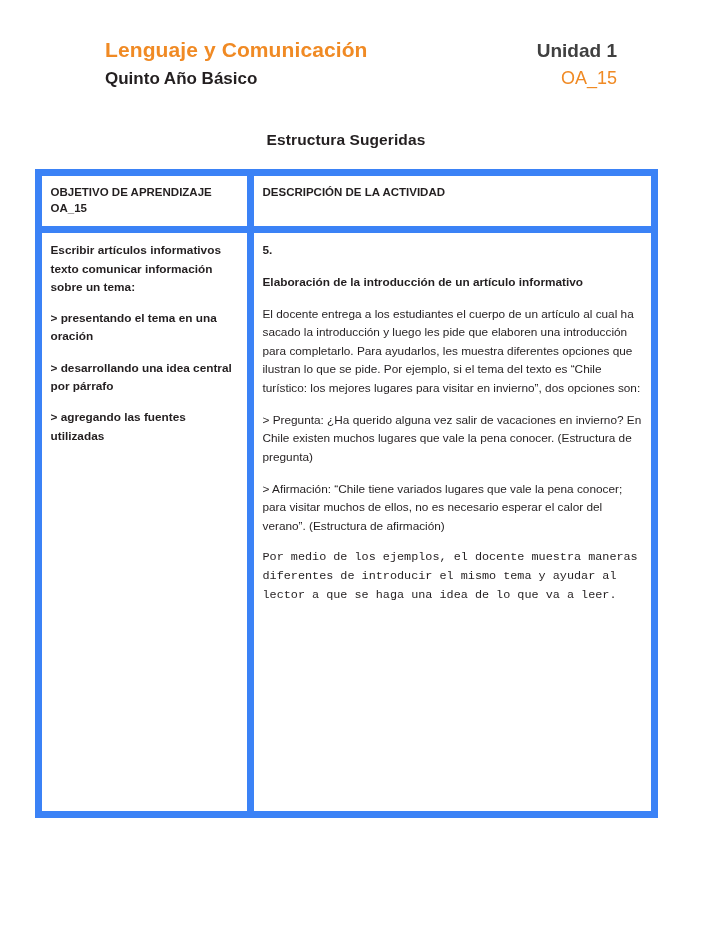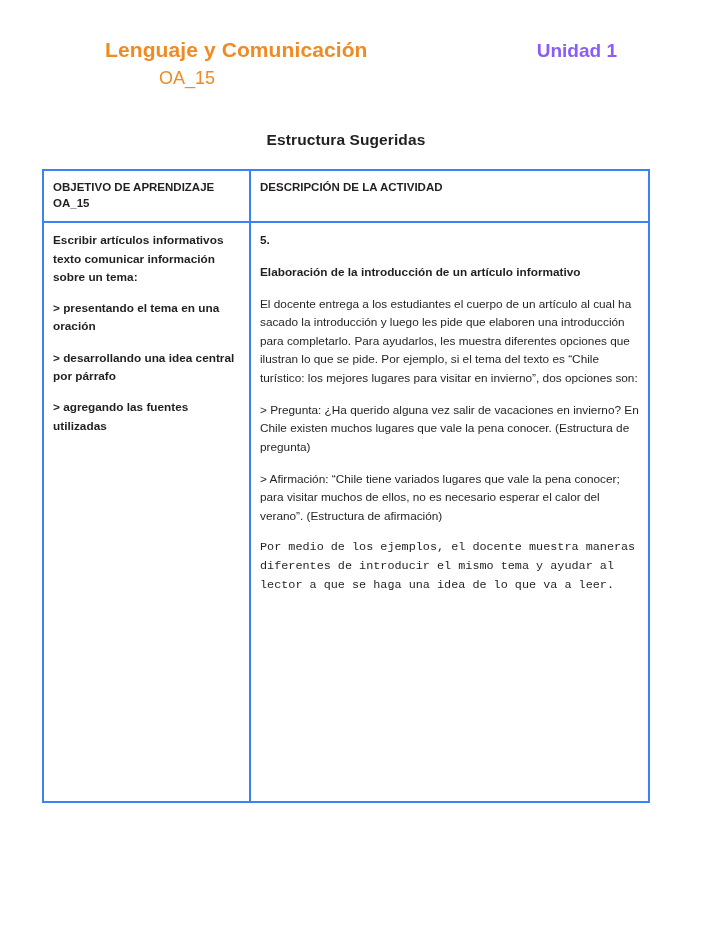--- a/index.html
+++ b/index.html
@@ -32,21 +32,21 @@
   .subject-title {
     font-size: 21px;
     font-weight: bold;
     color: #f08a24;
     letter-spacing: 0.1px;
     line-height: 1.1;
   }
   .unit-title {
     font-size: 19px;
     font-weight: bold;
-    color: #8b5cf6;
+    color: #404040;
     text-align: right;
     line-height: 1.1;
     min-width: 110px;
   }
   .header-row.second {
     margin-top: 7px;
   }
   .grade-title {
     font-size: 17px;
     font-weight: bold;
@@ -69,21 +69,21 @@
     color: #231f20;
     letter-spacing: 0.1px;
   }
   table.activity-table {
     margin: 20px auto 0 auto;
     width: 566px;
     border-collapse: collapse;
     table-layout: fixed;
   }
   table.activity-table td {
-    border: 2px solid #3b82f6;
+    border: 7px solid #3b82f6;
     vertical-align: top;
     padding: 8px 9px 10px 9px;
   }
   td.col-oa {
     width: 187px;
   }
   td.col-desc {
     width: 379px;
   }
   .th-oa {
@@ -133,20 +133,21 @@
 <body>
 
 <div class="page">
 
   <div class="header">
     <div class="header-row">
       <div class="subject-title">Lenguaje y Comunicación</div>
       <div class="unit-title">Unidad 1</div>
     </div>
     <div class="header-row second">
+      <div class="grade-title">Quinto Año Básico</div>
       <div class="oa-code">OA_15</div>
     </div>
   </div>
 
   <div class="doc-title">Estructura Sugeridas</div>
 
   <table class="activity-table">
     <tbody>
       <tr>
         <td class="col-oa th-oa">OBJETIVO DE APRENDIZAJE OA_15</td>

